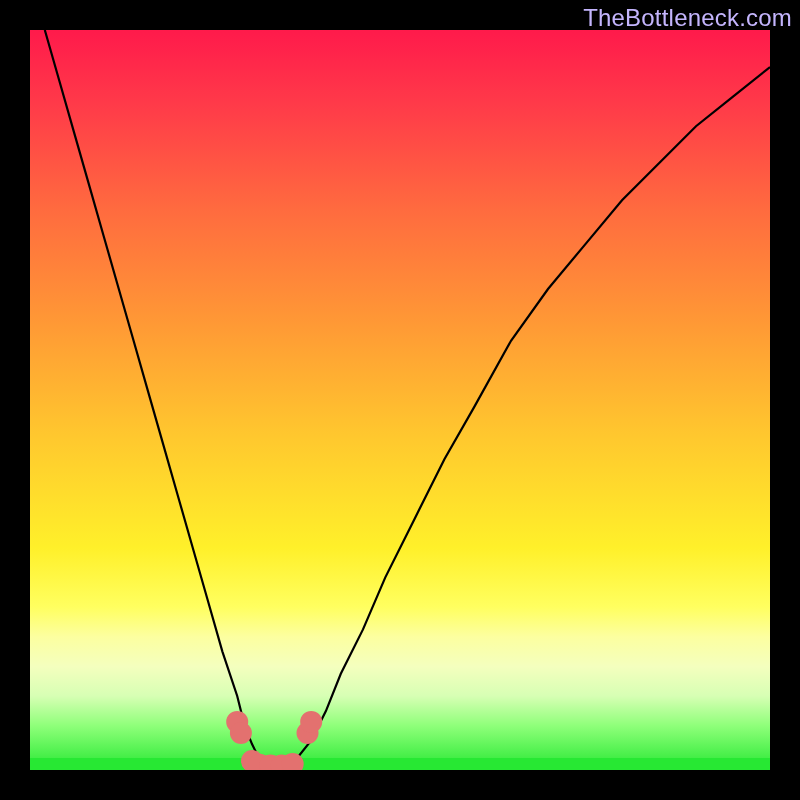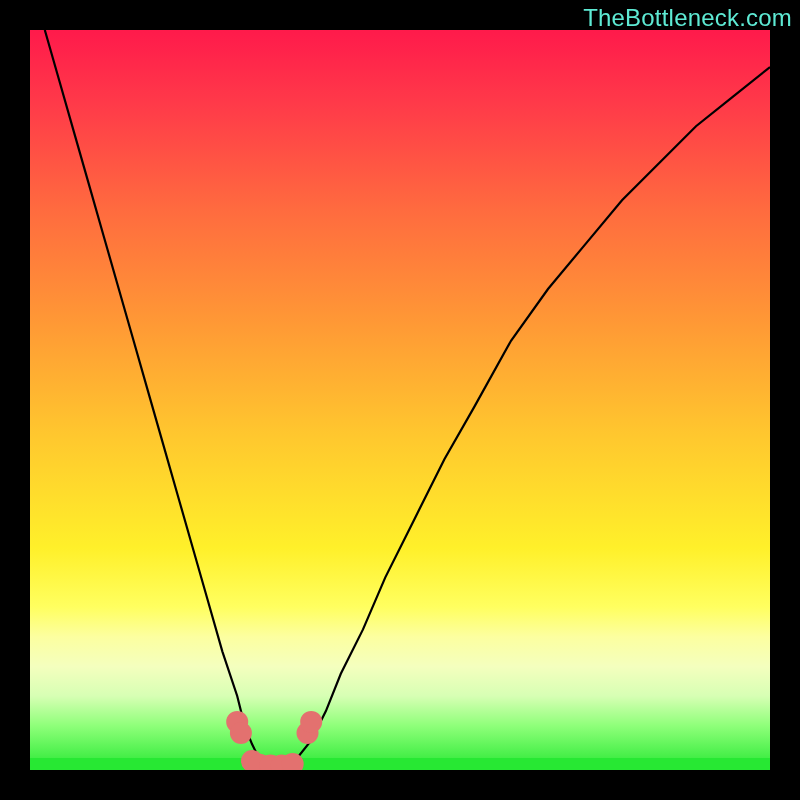--- a/index.html
+++ b/index.html
@@ -23,21 +23,21 @@
     width: 740px;
     height: 740px;
     overflow: hidden;
     display: block;
   }
   svg { display: block; }
   .watermark {
     position: absolute;
     top: 4px;
     right: 8px;
-    color: #5eead4;
+    color: #c4b5fd;
     font-size: 24px;
     font-weight: 400;
     letter-spacing: 0.2px;
     user-select: none;
   }
 </style>
 </head>
 <body>
 
 <div class="frame">

